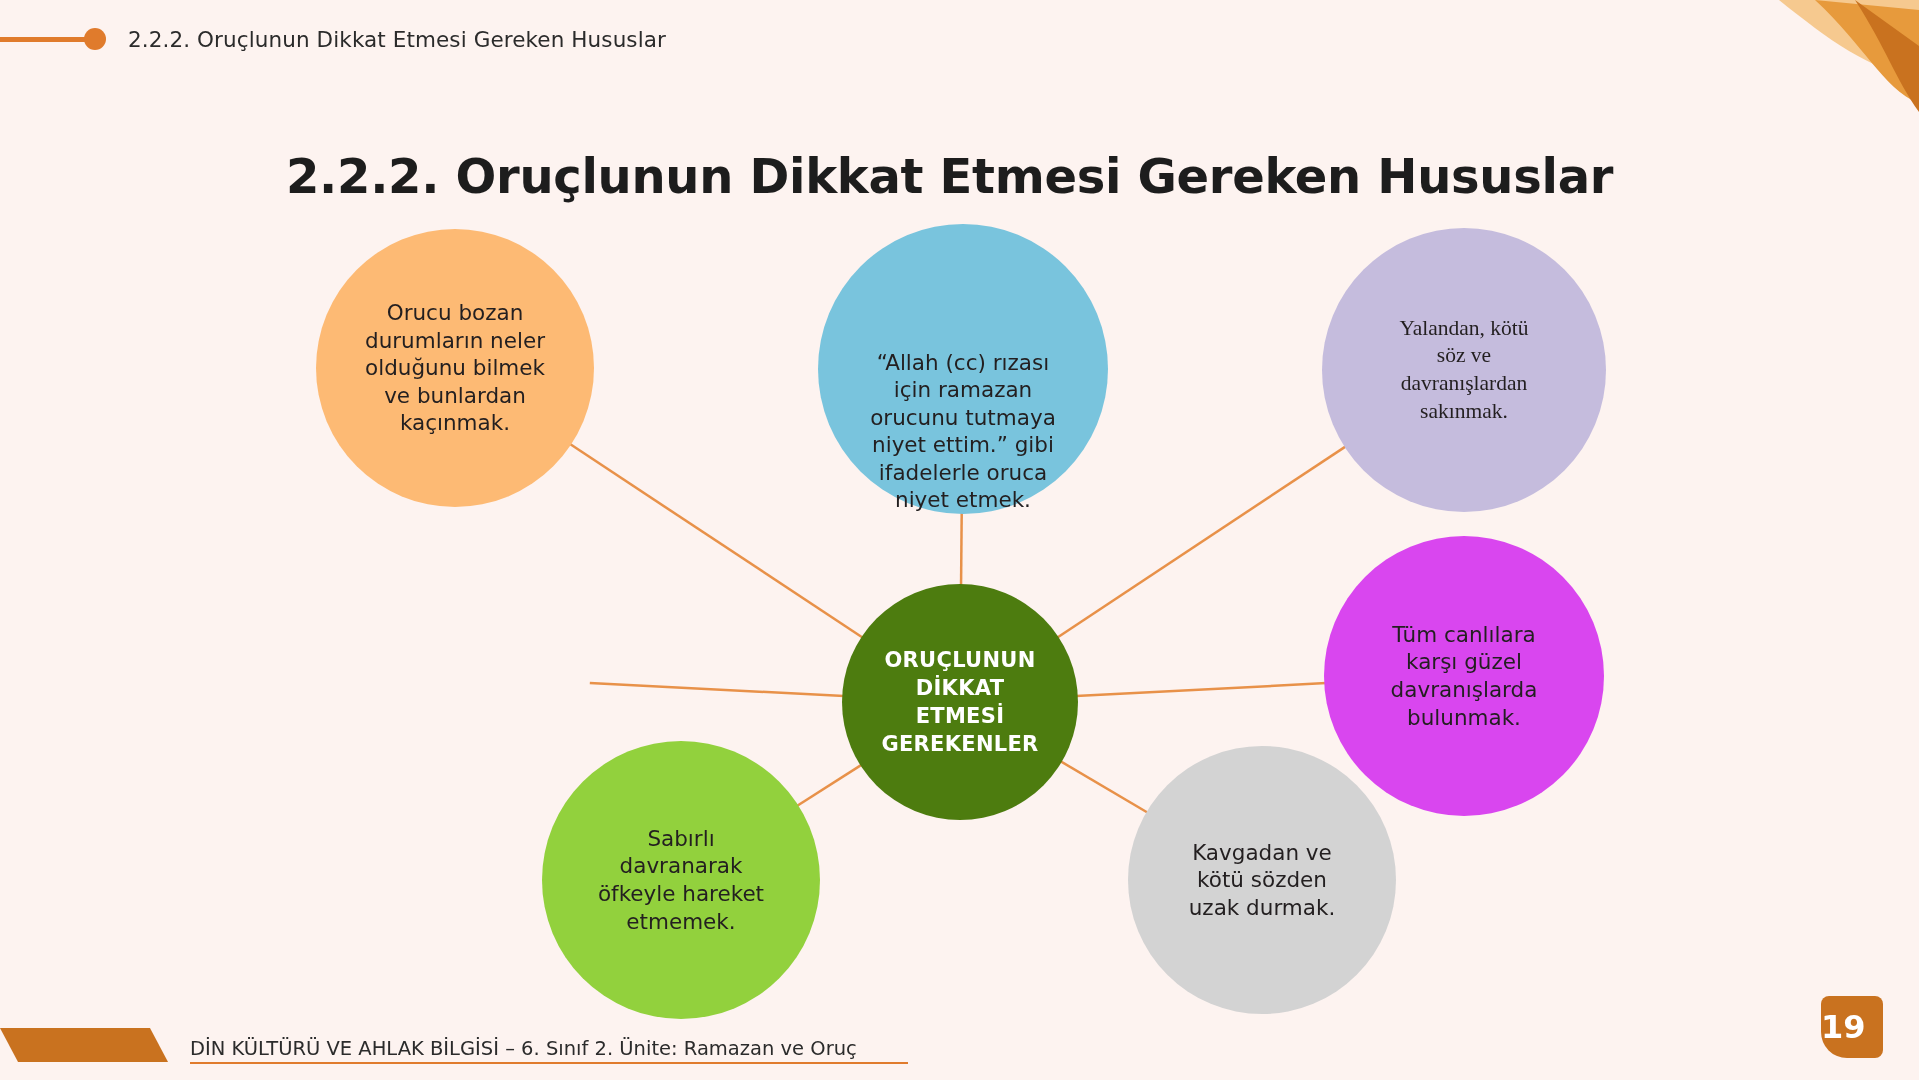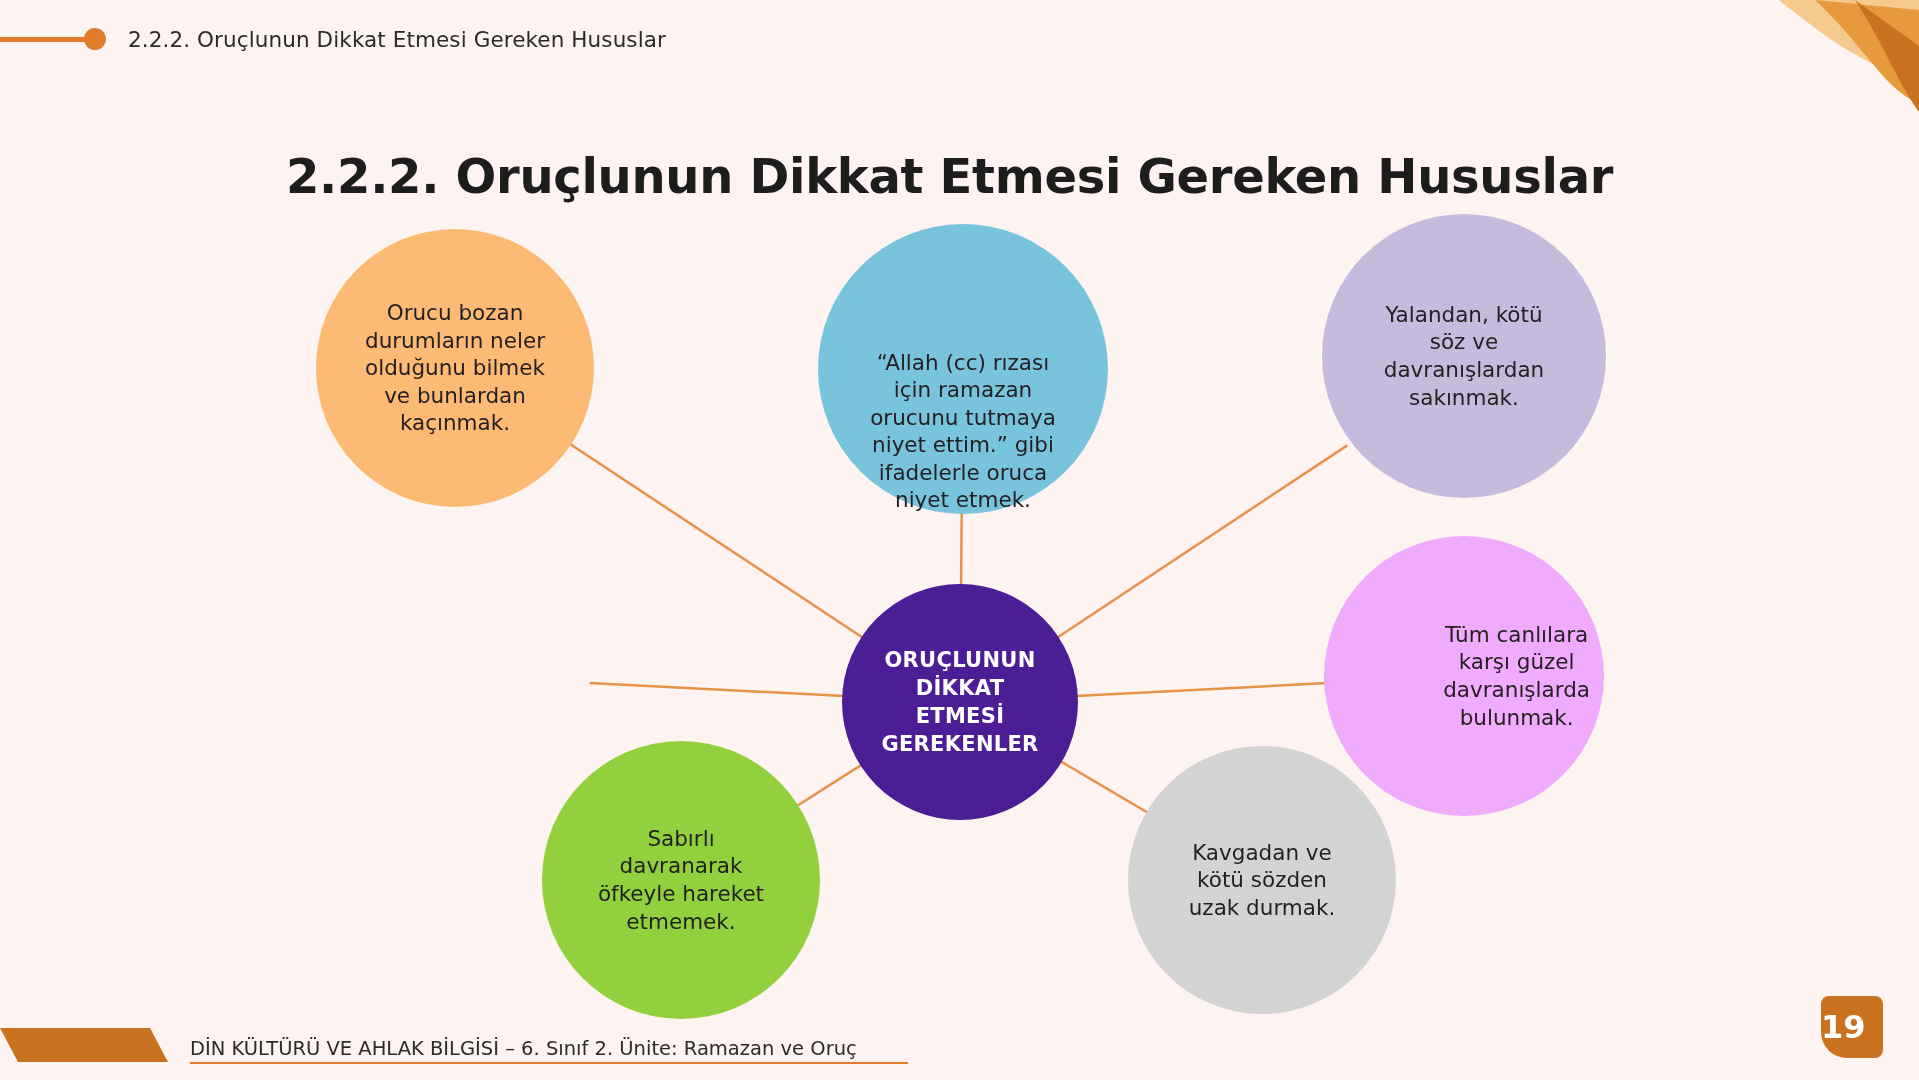--- a/index.html
+++ b/index.html
@@ -190,44 +190,44 @@
 kaçınmak.</div>
       </div>
       <div class="node outer" style="left: 818px; top: 224px; width: 290px; height: 290px; background: rgb(121, 196, 221); align-items: flex-end;">
         <div class="label">“Allah (cc) rızası
 için ramazan
 orucunu tutmaya
 niyet ettim.” gibi
 ifadelerle oruca
 niyet etmek.</div>
       </div>
-      <div class="node outer" style="left: 1322px; top: 214px; width: 284px; height: 284px; background: rgb(197, 188, 221);">
+      <div class="node outer" style="left: 1322px; top: 228px; width: 284px; height: 284px; background: rgb(197, 188, 221); font-family: Liberation Serif, serif;">
         <div class="label">Yalandan, kötü
 söz ve
 davranışlardan
 sakınmak.</div>
       </div>
-      <div class="node outer" style="left: 1324px; top: 536px; width: 280px; height: 280px; background: #f0abfc; justify-content: flex-end;">
+      <div class="node outer" style="left: 1324px; top: 536px; width: 280px; height: 280px; background: #d946ef;">
         <div class="label">Tüm canlılara
 karşı güzel
 davranışlarda
 bulunmak.</div>
       </div>
       <div class="node outer" style="left: 542px; top: 741px; width: 278px; height: 278px; background: rgb(146, 209, 61);">
         <div class="label">Sabırlı
 davranarak
 öfkeyle hareket
 etmemek.</div>
       </div>
       <div class="node outer" style="left: 1128px; top: 746px; width: 268px; height: 268px; background: rgb(211, 211, 211);">
         <div class="label">Kavgadan ve
 kötü sözden
 uzak durmak.</div>
       </div>
-      <div class="node" id="node-center" style="left: 842px; top: 584px; width: 236px; height: 236px; background: #4c1d95; align-items: center;">
+      <div class="node" id="node-center" style="left: 842px; top: 584px; width: 236px; height: 236px; background: #4d7c0f; align-items: center;">
         <div class="label">ORUÇLUNUN
 DİKKAT
 ETMESİ
 GEREKENLER</div>
       </div>
     </div>
 
   <svg id="footer-shape" viewBox="0 0 168 34">
     <path d="M0 0 L150 0 L168 34 L18 34 Z" fill="#c9721f"></path>
   </svg>

